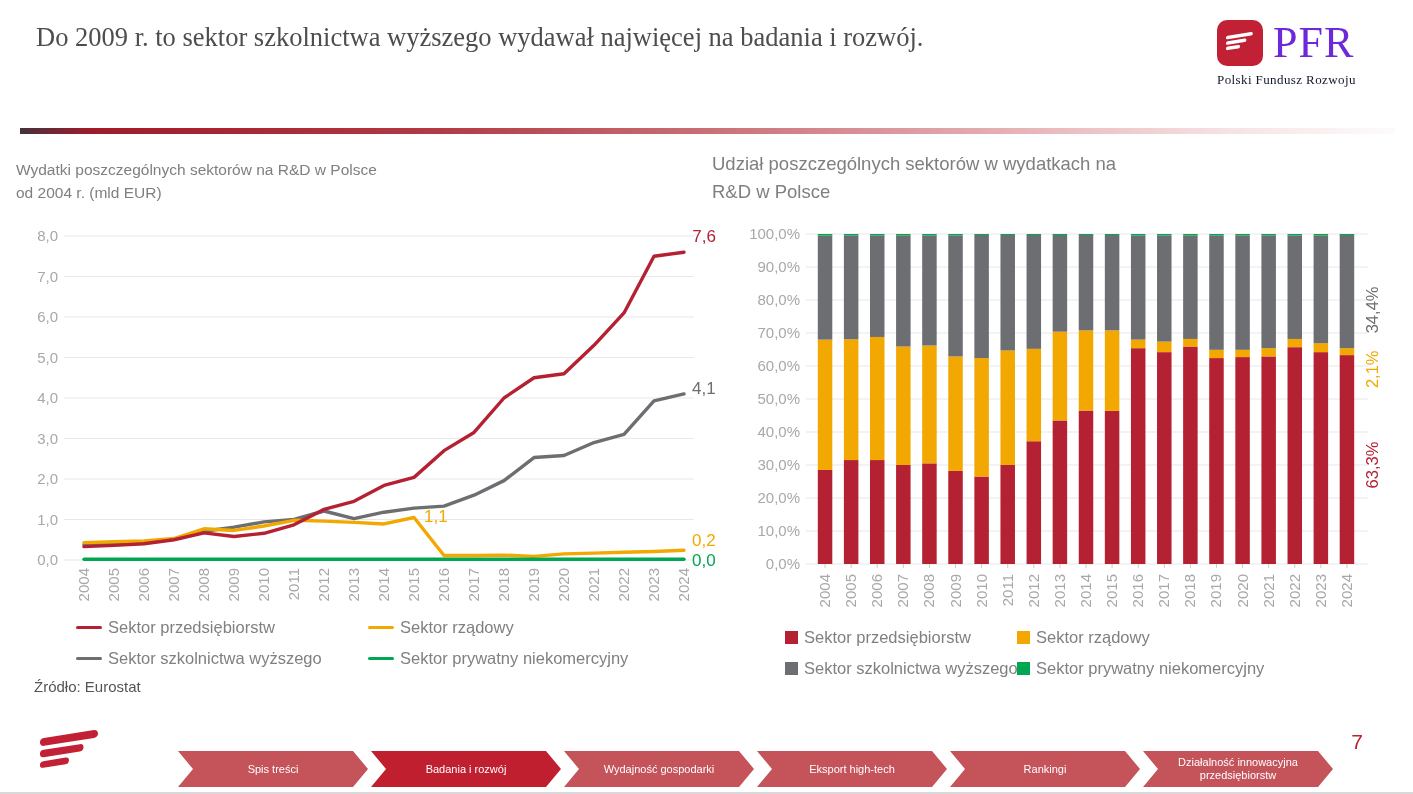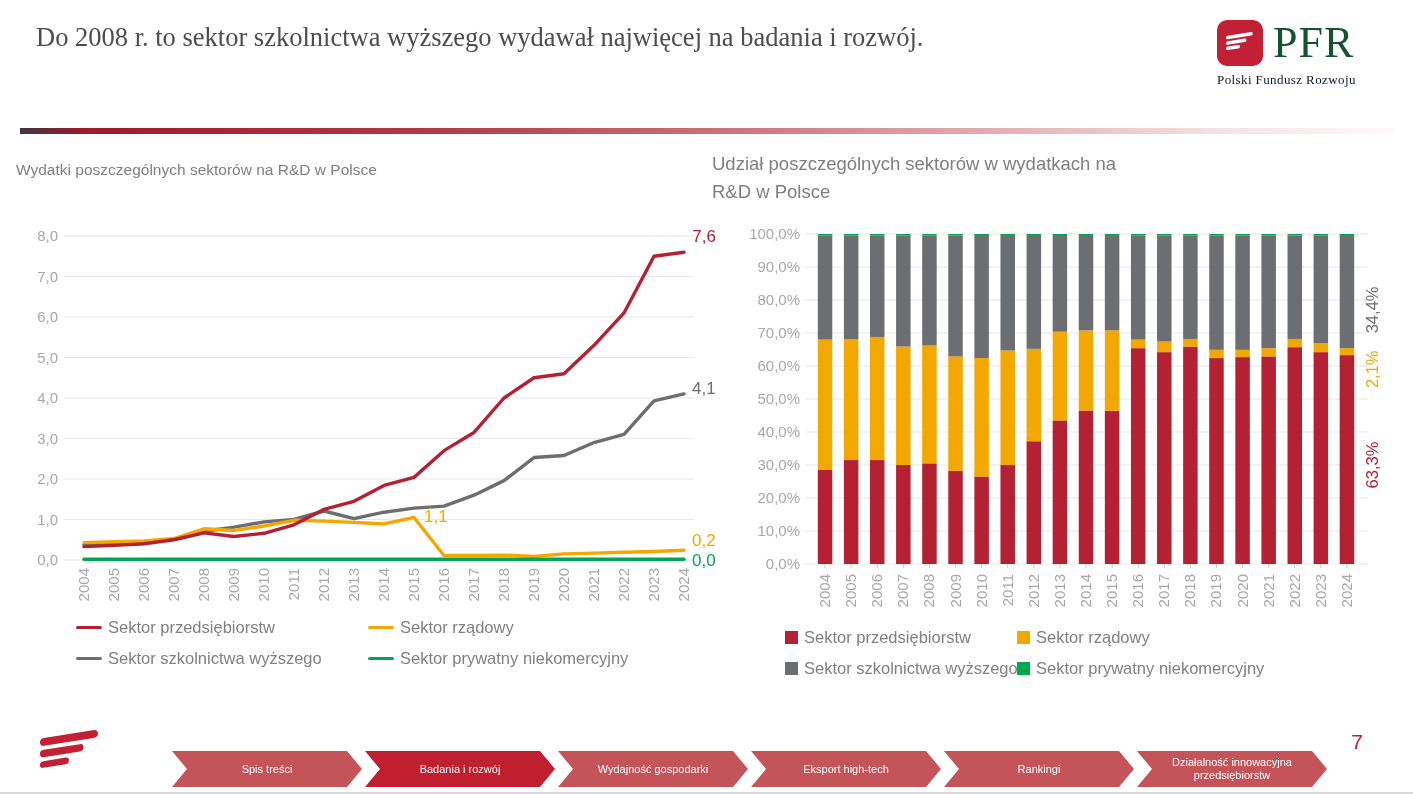--- a/index.html
+++ b/index.html
@@ -10,21 +10,21 @@
 
   
   .title-block { position:absolute; left:36px; top:22px; width:1180px;
                  font-family:"Liberation Serif", serif; font-size:26.5px;
                  line-height:1.18; color:#4d4d4d; }
   .logo { position:absolute; right:26px; top:20px; width:170px; }
   .logo-row { display:flex; align-items:center; gap:10px; }
   .logo-box { width:46px; height:46px; border-radius:10px; background:#c22034;
               display:flex; align-items:center; justify-content:center; }
   .logo-box svg { width:32px; height:24px; }
-  .logo-pfr { font-family:"Liberation Serif", serif; font-size:44px; color:#14532d;
+  .logo-pfr { font-family:"Liberation Serif", serif; font-size:44px; color:#6d28d9;
               letter-spacing:1px; line-height:1; }
   .logo-sub { font-family:"Liberation Serif", serif; font-size:13px; color:#0f172a;
               margin-top:6px; letter-spacing:.4px; white-space:nowrap; }
   .divider { position:absolute; left:20px; top:128px; width:1375px; height:6px;
              background:linear-gradient(to right,#44323e 0%,#9e1b2a 5%,#a82633 15%,
                         #b03a45 30%,#c96f76 50%,#e3abaf 70%,#f6e3e4 88%,#fdfbfb 100%); }
 
   
   .chart { position:absolute; top:150px; width:712px; }
   .chart-left  { left:16px; }
@@ -36,37 +36,37 @@
   .chart-left  .legend { grid-template-columns:292px auto; padding-left:60px; margin-top:2px; }
   .chart-right .legend { grid-template-columns:232px auto; padding-left:73px; margin-top:10px; }
   .legend-item { display:flex; align-items:center; gap:6px; white-space:nowrap; }
   .swatch-line { width:26px; height:3.5px; border-radius:2px; flex:0 0 auto; }
   .swatch-sq   { width:13px; height:13px; flex:0 0 auto; }
   .source { margin-top:10px; padding-left:18px; color:#555; font-size:15px; }
 
   
   .flag-bottom { position:absolute; left:36px; top:726px; width:66px; height:46px; }
   .pagenum { position:absolute; right:50px; top:730px; color:#c0202f; font-size:21px; }
-  .nav { position:absolute; left:172px; top:751px; width:1155px; height:36px;
+  .nav { position:absolute; left:178px; top:751px; width:1155px; height:36px;
          display:flex; gap:3px; }
   .chev { flex:1 1 0; background:#c4535a; color:#fff; font-size:11px; line-height:1.15;
           display:flex; align-items:center; justify-content:center; text-align:center;
           padding:2px 20px;
           clip-path:polygon(0% 0%, calc(100% - 15px) 0%, 100% 50%,
                             calc(100% - 15px) 100%, 0% 100%, 15px 50%); }
   .chev.active { background:#c01f2f;text-align:center; }
   svg text { font-family:"Liberation Sans", sans-serif; }
 </style>
 </head>
 <body>
 
 <div class="page">
 
   <div class="title-block">
-    <div>Do 2008 r. to sektor szkolnictwa wyższego wydawał najwięcej na badania i rozwój.</div>
+    <div>Do 2009 r. to sektor szkolnictwa wyższego wydawał najwięcej na badania i rozwój.</div>
   </div>
 
   <div class="logo">
     <div class="logo-row">
       <div class="logo-box">
         <svg viewBox="0 0 100 74">
           <g fill="#ffffff" transform="skewY(-9)">
             <rect x="6" y="16" width="84" height="11" rx="5.5"></rect>
             <rect x="6" y="33" width="64" height="11" rx="5.5"></rect>
             <rect x="6" y="50" width="44" height="11" rx="5.5"></rect>
@@ -76,20 +76,21 @@
       <div class="logo-pfr">PFR</div>
     </div>
     <div class="logo-sub">Polski Fundusz Rozwoju</div>
   </div>
 
   <div class="divider"></div>
 
   <div class="chart chart-left">
     <div class="chart-title">
       <div>Wydatki poszczególnych sektorów na R&amp;D w Polsce</div>
+      <div>od 2004 r. (mld EUR)</div>
     </div>
     <div id="lineChart"><svg viewBox="0 0 712 400" width="712" height="400">
           <line x1="48" y1="348" x2="678" y2="348" stroke="#e8e8e8" stroke-width="1.2"></line>
           <text x="42" y="353" text-anchor="end" font-size="15" fill="#a8a8a8">0,0</text>
           <line x1="48" y1="307.5" x2="678" y2="307.5" stroke="#e8e8e8" stroke-width="1.2"></line>
           <text x="42" y="312.5" text-anchor="end" font-size="15" fill="#a8a8a8">1,0</text>
           <line x1="48" y1="267" x2="678" y2="267" stroke="#e8e8e8" stroke-width="1.2"></line>
           <text x="42" y="272" text-anchor="end" font-size="15" fill="#a8a8a8">2,0</text>
           <line x1="48" y1="226.5" x2="678" y2="226.5" stroke="#e8e8e8" stroke-width="1.2"></line>
           <text x="42" y="231.5" text-anchor="end" font-size="15" fill="#a8a8a8">3,0</text>
@@ -145,20 +146,21 @@
         </div>
         <div class="legend-item">
           <span class="swatch-line" style="background: rgb(109, 110, 113);"></span>
           <span>Sektor szkolnictwa wyższego</span>
         </div>
         <div class="legend-item">
           <span class="swatch-line" style="background: rgb(0, 166, 81);"></span>
           <span>Sektor prywatny niekomercyjny</span>
         </div>
       </div>
+    <div class="source">Źródło: Eurostat</div>
   </div>
 
   <div class="chart chart-right">
     <div class="chart-title">
       <div>Udział poszczególnych sektorów w wydatkach na</div>
       <div>R&amp;D w Polsce</div>
     </div>
     <div id="barChart"><svg viewBox="0 0 712 402" width="712" height="402">
           <line x1="94" y1="352" x2="656" y2="352" stroke="#e8e8e8" stroke-width="1.2"></line>
           <text x="88" y="357" text-anchor="end" font-size="15" fill="#a8a8a8">0,0%</text>

